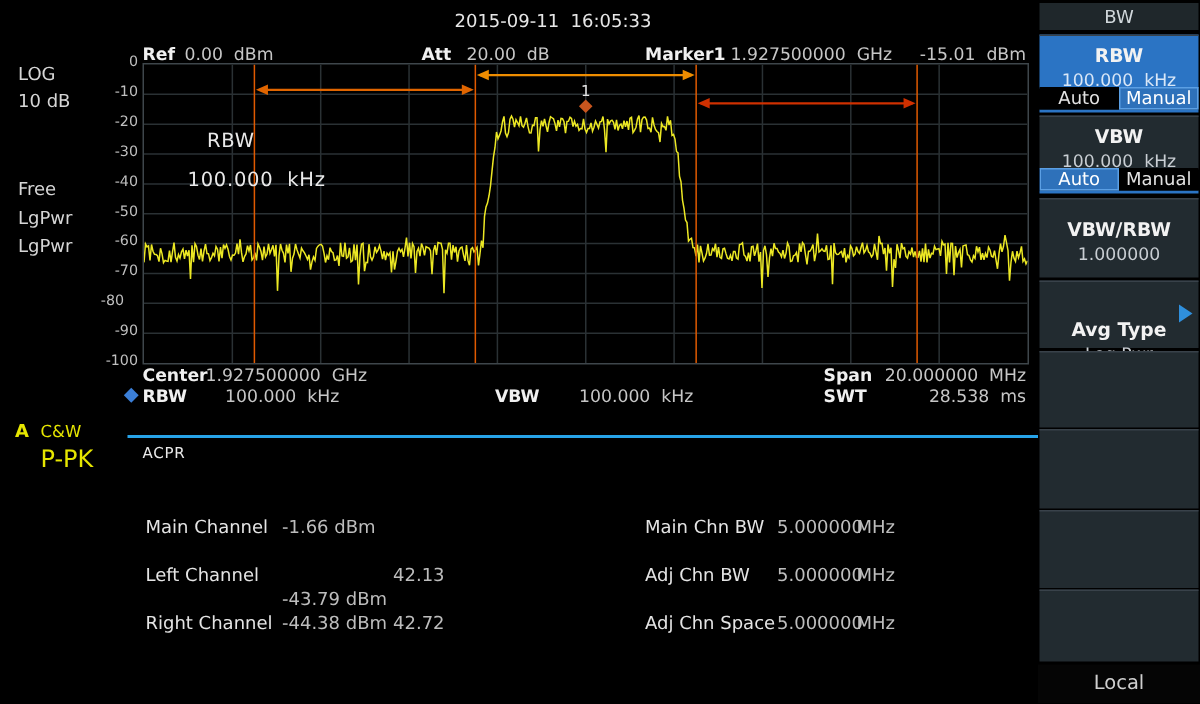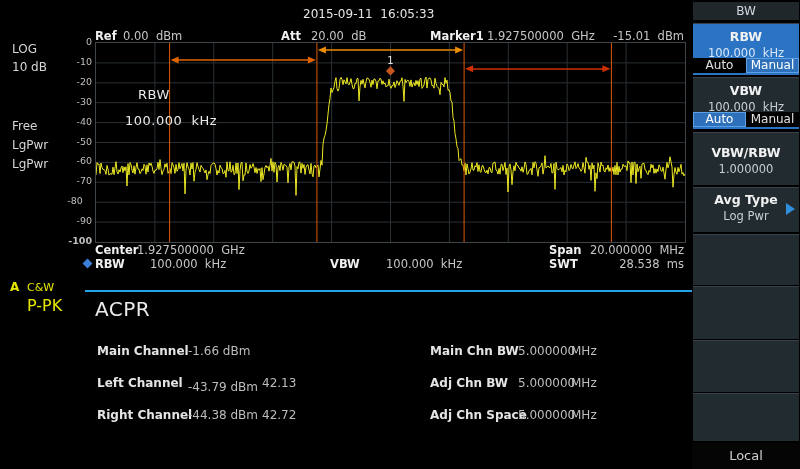--- a/index.html
+++ b/index.html
@@ -20,22 +20,22 @@
   #plot{left:95px;top:42px;width:589px;height:199px;background:#000;border:1px solid #3e464b;}
   #plot svg{display:block;}
   #yticks{left:58px;top:42px;width:34px;height:200px;}
   .ytick{position:absolute;right:0;width:100%;text-align:right;font-size:9.5px;color:#bfbfbf;transform:translateY(-6px);}
   .rbwov{color:#e9e9e9;font-size:13px;letter-spacing:.5px;}
   
   .fr{font-size:11.5px;}
   #fdiamond{left:84px;top:260px;width:7px;height:7px;background:#3b7fd8;transform:rotate(45deg);}
   #bluesep{left:85px;top:290px;width:607px;height:2px;background:#27a3e8;}
   
-  #acprtitle{left:95px;top:297px;font-size:20px;color:#eaeaea;letter-spacing:.5px;}
-  .arow-label{font-weight:bold;color:#e4e4e4;font-size:12px;}
+  #acprtitle{left:95px;top:297px;font-size:10px;color:#eaeaea;letter-spacing:.5px;}
+  .arow-label{font-weight:normal;color:#e4e4e4;font-size:12px;}
   .arow-val{color:#bdbdbd;font-size:12px;white-space:pre;}
   
   #menu{position:absolute;right:0;top:0;width:108px;height:469px;background:#000;}
   #menutitle{position:absolute;left:1px;right:1px;top:2px;height:18px;line-height:18px;
              background:#1f272b;color:#d2d9dd;font-size:12px;text-align:center;}
   .blk{position:absolute;left:1px;right:1px;background:#222b30;border-top:1px solid #39424a;text-align:center;}
   .blk.blue{background:#2b74c4;}
   .blk .l1{font-size:12.5px;font-weight:bold;color:#f2f2f2;margin-top:5px;}
   .blk .l2{font-size:11.5px;color:#c9ced3;margin-top:2px;white-space:pre;}
   .blk.blue .l2{color:#d9e7f7;}
@@ -76,21 +76,21 @@
       <div class="ytick" style="top: 0px;">0</div>
       <div class="ytick" style="top: 19.9px;">-10</div>
       <div class="ytick" style="top: 39.8px;">-20</div>
       <div class="ytick" style="top: 59.7px;">-30</div>
       <div class="ytick" style="top: 79.6px;">-40</div>
       <div class="ytick" style="top: 99.5px;">-50</div>
       <div class="ytick" style="top: 119.4px;">-60</div>
       <div class="ytick" style="top: 139.3px;">-70</div>
       <div class="ytick" style="top: 159.2px; text-align: center;">-80</div>
       <div class="ytick" style="top: 179.1px;">-90</div>
-      <div class="ytick" style="top: 199px; font-weight: bold;">-100</div>
+      <div class="ytick" style="top: 199px;">-100</div>
     </div>
 
   <div class="abs" id="plot">
     <svg id="trace-svg" width="589" height="199" viewBox="0 0 589 199">
         <line x1="58.9" y1="0" x2="58.9" y2="199" stroke="#2a3134" stroke-width="1"></line>
         <line x1="0" y1="19.9" x2="589" y2="19.9" stroke="#2a3134" stroke-width="1"></line>
         <line x1="117.8" y1="0" x2="117.8" y2="199" stroke="#2a3134" stroke-width="1"></line>
         <line x1="0" y1="39.8" x2="589" y2="39.8" stroke="#2a3134" stroke-width="1"></line>
         <line x1="176.7" y1="0" x2="176.7" y2="199" stroke="#2a3134" stroke-width="1"></line>
         <line x1="0" y1="59.7" x2="589" y2="59.7" stroke="#2a3134" stroke-width="1"></line>
@@ -140,21 +140,21 @@
   <span class="abs fr b" style="left:549px;top:257px">SWT</span>
   <span class="abs fr v" style="right:116px;top:257px">28.538  ms</span>
 
   <div class="abs" id="bluesep"></div>
 
   <div class="abs" id="acprtitle">ACPR</div>
 
   <span class="abs arow-label" style="left:97px;top:344px">Main Channel</span>
   <span class="abs arow-val" style="left:188px;top:344px">-1.66 dBm</span>
   <span class="abs arow-label" style="left:97px;top:376px">Left Channel</span>
-  <span class="abs arow-val" style="left:188px;top:380px">-43.79 dBm</span>
+  <span class="abs arow-val" style="left:188px;top:392px">-43.79 dBm</span>
   <span class="abs arow-val" style="left:262px;top:376px">42.13</span>
   <span class="abs arow-label" style="left:97px;top:408px">Right Channel</span>
   <span class="abs arow-val" style="left:188px;top:408px">-44.38 dBm</span>
   <span class="abs arow-val" style="left:262px;top:408px">42.72</span>
 
   <span class="abs arow-label" style="left:430px;top:344px">Main Chn BW</span>
   <span class="abs arow-val" style="left:518px;top:344px">5.000000</span>
   <span class="abs arow-val" style="left:571px;top:344px">MHz</span>
   <span class="abs arow-label" style="left:430px;top:376px">Adj Chn BW</span>
   <span class="abs arow-val" style="left:518px;top:376px">5.000000</span>
@@ -183,21 +183,21 @@
       <div class="cell on">Auto</div>
       <div class="cell off">Manual</div>
     </div>
 
     <div class="blk" style="top:132px;height:52px">
       <div class="l1" style="margin-top:12px">VBW/RBW</div>
       <div class="l2">1.000000</div>
     </div>
 
     <div class="blk" style="top:187px;height:44px">
-      <div class="l1" style="margin-top:4px">Avg Type</div>
+      <div class="l1" style="margin-top:24px">Avg Type</div>
       <div class="l2">Log Pwr</div>
       <div class="submenu-arrow"></div>
     </div>
 
     <div class="blk" style="top:234px;height:50px"></div>
     <div class="blk" style="top:286px;height:52px"></div>
     <div class="blk" style="top:340px;height:51px"></div>
     <div class="blk" style="top:393px;height:47px"></div>
 
     <div id="local">Local</div>

